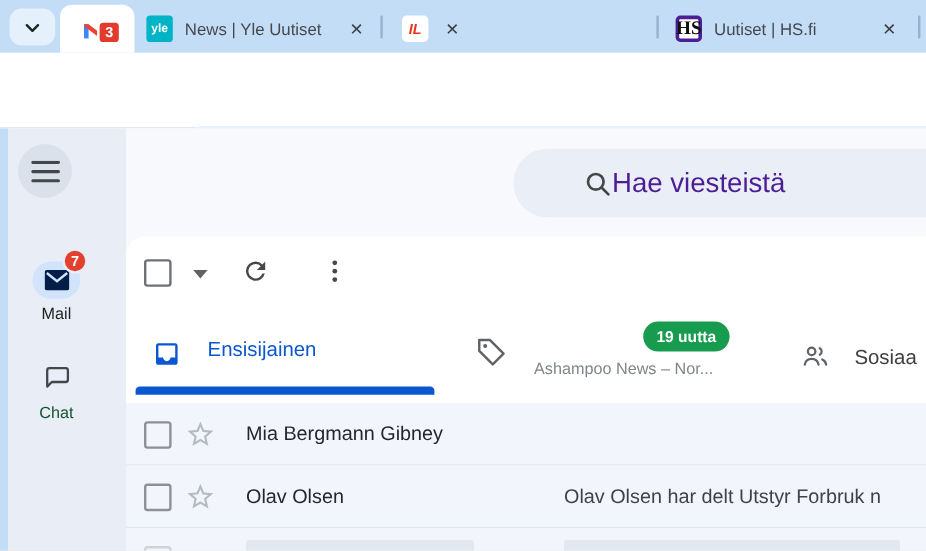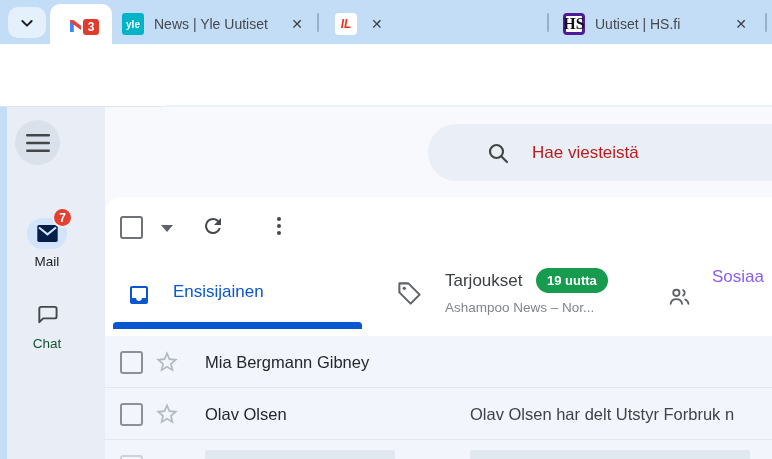--- a/index.html
+++ b/index.html
@@ -46,41 +46,41 @@
     display:flex; align-items:center; justify-content:center; }
   .rail-label { position:absolute; left:0; width:80px; text-align:center; font-size:13.5px; color:#1f1f1f; font-weight:500; }
   .rail-label.dim { color:#14532d; font-weight:400; }
   .chat-ic { position:absolute; left:28px; top:196px; cursor:pointer; }
 
   .main { position:absolute; left:105px; top:0; width:667px; height:352px; }
   .gm-logo { position:absolute; left:9px; top:24px; display:flex; align-items:center; gap:13px; }
   .gm-logo-text { font-size:28px; color:#5a5f65; letter-spacing:-.5px; }
   .searchbar { position:absolute; left:323px; top:17px; width:390px; height:57px; border-radius:28px;
     background:#e9eef7; display:flex; align-items:center; cursor:text; }
-  .search-ph { margin-left:22px; font-size:17px; color:#b91c1c; }
+  .search-ph { font-size:23px; color:#4c1d95; }
 
   .card { position:absolute; left:0; top:90px; width:667px; height:262px; background:#fff; border-radius:16px 0 0 0; }
   .cbx { width:23px; height:23px; border:2px solid #6e7277; border-radius:3px; background:transparent; cursor:pointer; }
   .list-cbx { position:absolute; left:15px; top:19px; }
   .caret { position:absolute; left:56px; top:28px; width:0; height:0; border-left:6px solid transparent;
     border-right:6px solid transparent; border-top:7px solid #5f6368; cursor:pointer; }
   .tb-ic { position:absolute; top:17px; cursor:pointer; }
   .morev { position:absolute; left:162px; top:17px; width:24px; height:24px; display:flex; flex-direction:column;
     align-items:center; justify-content:center; gap:2.5px; cursor:pointer; }
   .morev i { width:4.5px; height:4.5px; border-radius:50%; background:#45484c; }
 
   .cat-tabs { position:absolute; left:0; top:58px; width:667px; height:81px; }
   .cat-underline { position:absolute; left:8px; top:67px; width:249px; height:7px;
     background:#0b57d0; border-radius:3.5px 3.5px 0 0; }
   .cat-lab1 { position:absolute; left:68px; top:27px; font-size:17px; font-weight:500; color:#0b57d0; }
   .cat-lab2 { position:absolute; left:340px; top:16px; font-size:17px; font-weight:500; color:#3c4043; }
   .cat-badge { position:absolute; left:431px; top:13px; height:25px; padding:0 11px; border-radius:13px;
     background:#179b4e; color:#fff; font-size:13px; font-weight:bold; display:flex; align-items:center; }
   .cat-sub { position:absolute; left:340px; top:45px; font-size:13.5px; color:#80868b; white-space:nowrap; }
-  .cat-lab3 { position:absolute; left:607px; top:12px; font-size:17px; font-weight:500; color:#8b5cf6; white-space:nowrap; }
+  .cat-lab3 { position:absolute; left:607px; top:33px; font-size:17px; font-weight:500; color:#404040; white-space:nowrap; }
 
   .rows { position:absolute; left:0; top:139px; width:667px; height:123px; }
   .mailrow { position:relative; width:667px; height:52px; background:#f2f6fc; border-bottom:1px solid #e2e7ee; cursor:pointer; }
   .row-cbx { position:absolute; left:15px; top:15px; border-color:#8d9196; }
   .row-star { position:absolute; left:49px; top:13px; cursor:pointer; }
   .row-sender { position:absolute; left:100px; top:17px; font-size:16.5px; color:#24272b; white-space:nowrap; }
   .row-snippet { position:absolute; left:365px; top:17px; font-size:16.5px; color:#3f4347; white-space:nowrap; }
   .mailrow.partial { height:21px; border-bottom:none; }
   .mailrow.partial > * { opacity:.35; }
   .ph-bar { position:absolute; top:10px; height:12px; background:#c6cdd8; border-radius:2px; }
@@ -206,21 +206,20 @@
           <svg style="position:absolute; left:22px; top:28px;" width="24" height="24" viewBox="0 0 24 24" fill="#0b57d0">
               <path d="M19 3H5c-1.1 0-2 .9-2 2v14c0 1.1.9 2 2 2h14c1.1 0 2-.9 2-2V5c0-1.1-.9-2-2-2zm0 12h-4c0 1.66-1.35 3-3 3s-3-1.34-3-3H5V5h14v10z"></path>
             </svg>
           <span class="cat-lab1">Ensisijainen</span>
           <div class="cat-underline"></div>
 
           <svg style="position:absolute; left:291px; top:25px;" width="27" height="27" viewBox="0 0 24 24" fill="none" stroke="#5f6368" stroke-width="1.8" stroke-linejoin="round">
             <path d="M3 3h8l10 10-8 8L3 11z"></path>
               <circle cx="7.4" cy="7.4" r="1.5" fill="#5f6368" stroke="none"></circle>
           </svg>
-          <span class="cat-lab2">Tarjoukset</span>
           <span class="cat-badge">19 uutta</span>
           <span class="cat-sub">Ashampoo News – Nor...</span>
 
           <svg style="position:absolute; left:561px; top:29px;" width="27" height="25" viewBox="0 0 24 24" fill="none" stroke="#5f6368" stroke-width="1.8" stroke-linecap="round">
             <circle cx="9" cy="8.5" r="3"></circle>
               <path d="M3.5 19c.5-3 2.8-4.5 5.5-4.5s5 1.5 5.5 4.5"></path>
             <path d="M15.5 5.9a3 3 0 0 1 0 5.2"></path>
               <path d="M17.5 14.9c1.7.7 2.8 2 3.1 4.1"></path>
           </svg>
           <span class="cat-lab3">Sosiaa</span>

